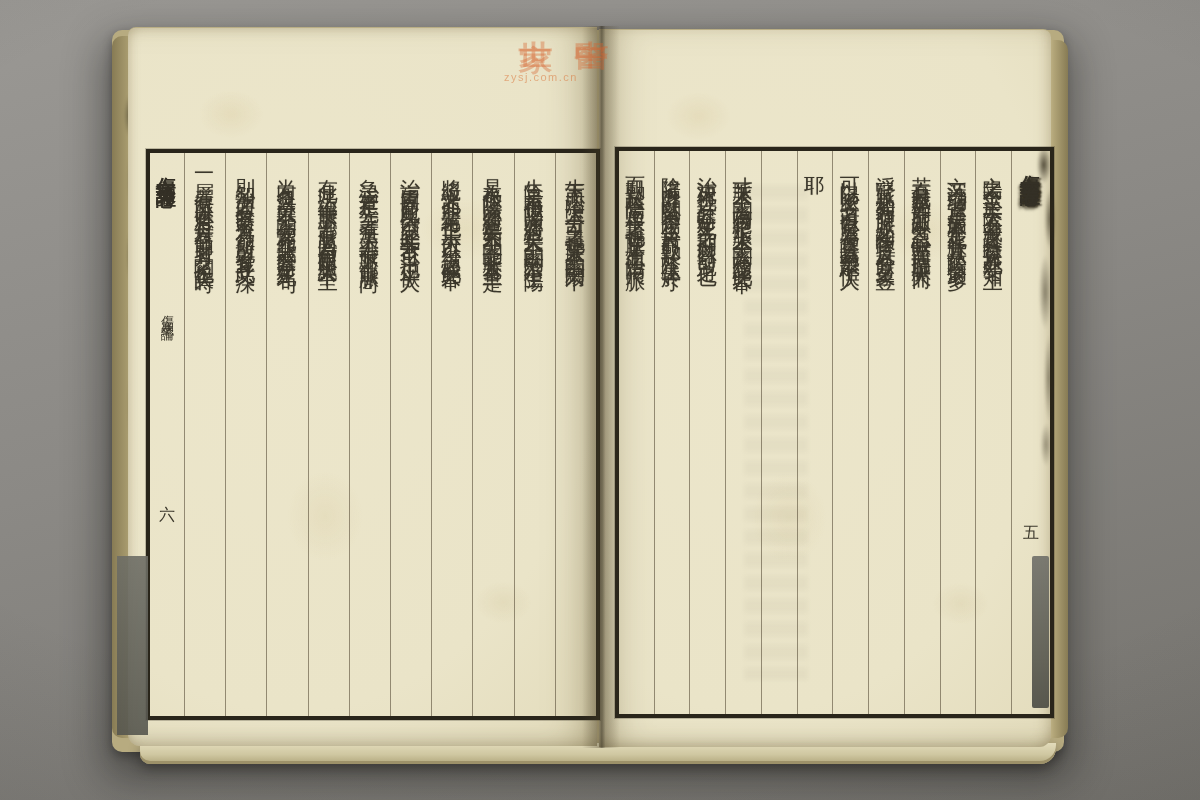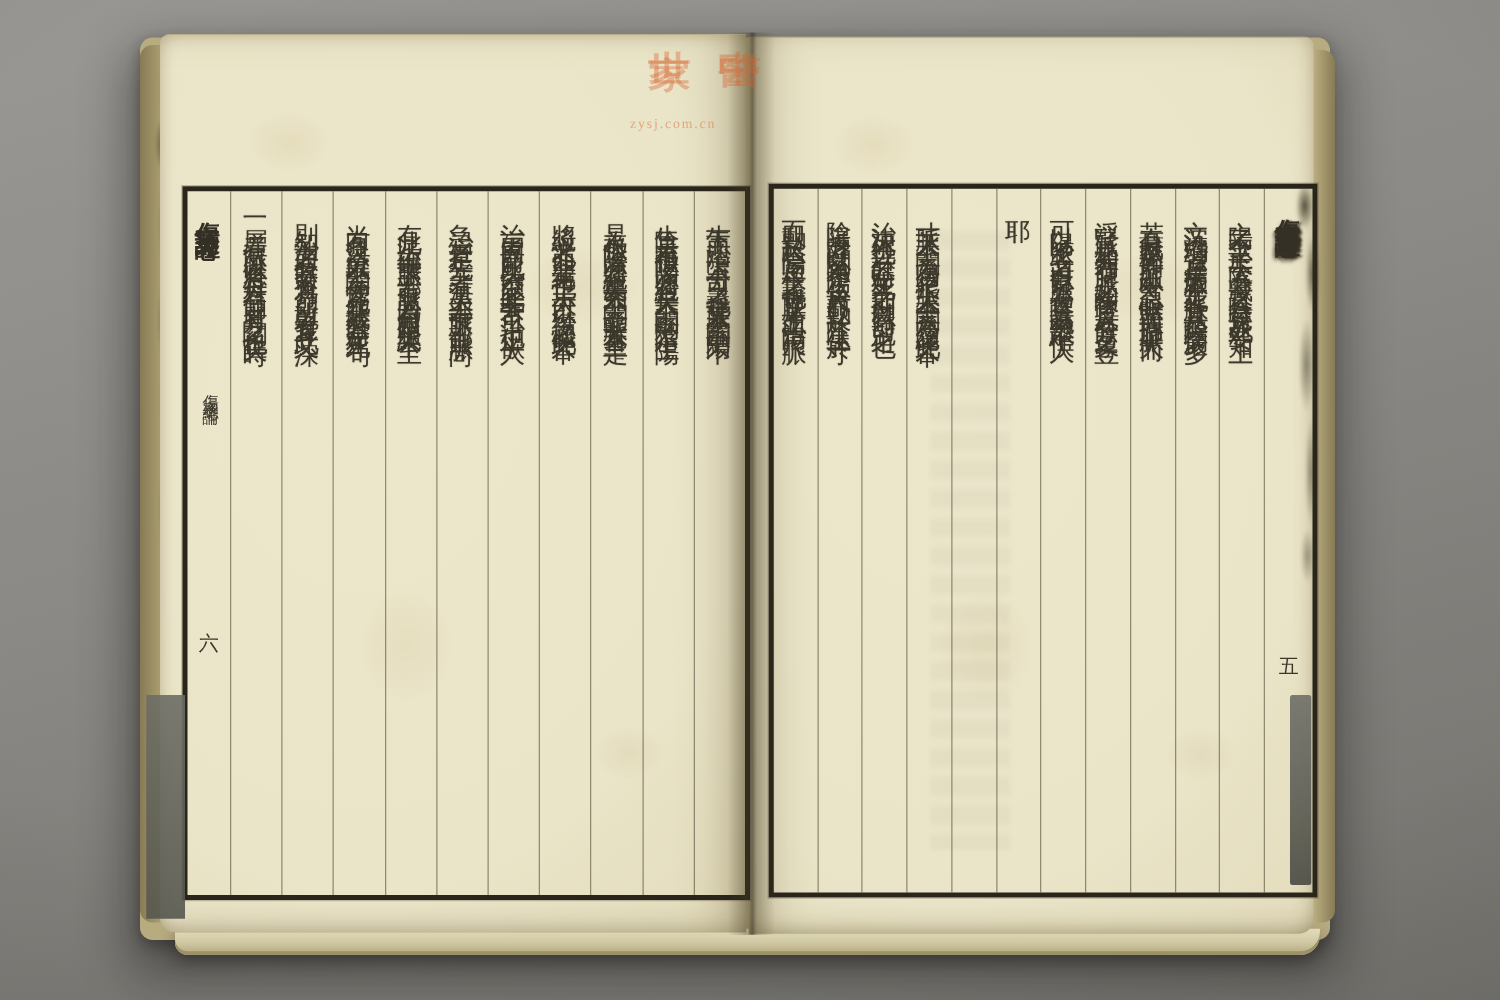--- a/index.html
+++ b/index.html
@@ -89,21 +89,21 @@
   .stain-r{left:1032px;top:556px;width:17px;height:152px;z-index:6;opacity:.92;border-radius:2px;filter:blur(.4px);
     background:linear-gradient(#72726b,#5a5a51 70%,#4d4d45);}
   .stain-l{left:117px;top:556px;width:31px;height:179px;z-index:6;opacity:.9;filter:blur(.5px);
     background:linear-gradient(#6e6e66,#57574f);}
 
   
   .seal{left:500px;top:18px;width:126px;height:62px;z-index:8;display:flex;flex-direction:row-reverse;
     justify-content:center;gap:8px;transform:scaleX(1.22);pointer-events:none;filter:blur(.4px);}
   .seal span{writing-mode:vertical-rl;text-orientation:upright;font-weight:bold;
     font-size:28px;letter-spacing:3px;color:rgba(214,100,48,.38);}
-  .wurl{left:504px;top:93px;z-index:8;font-family:Liberation Serif, serif;
+  .wurl{left:504px;top:71px;z-index:8;font-family:Liberation Sans, sans-serif;
     font-size:11px;letter-spacing:1.5px;color:rgba(219,120,62,.55);pointer-events:none;}
 </style>
 </head>
 <body>
 
 <div id="stage">
 
   <div class="abs book-shadow"></div>
 
   <div class="abs fore-edge-l"></div>

